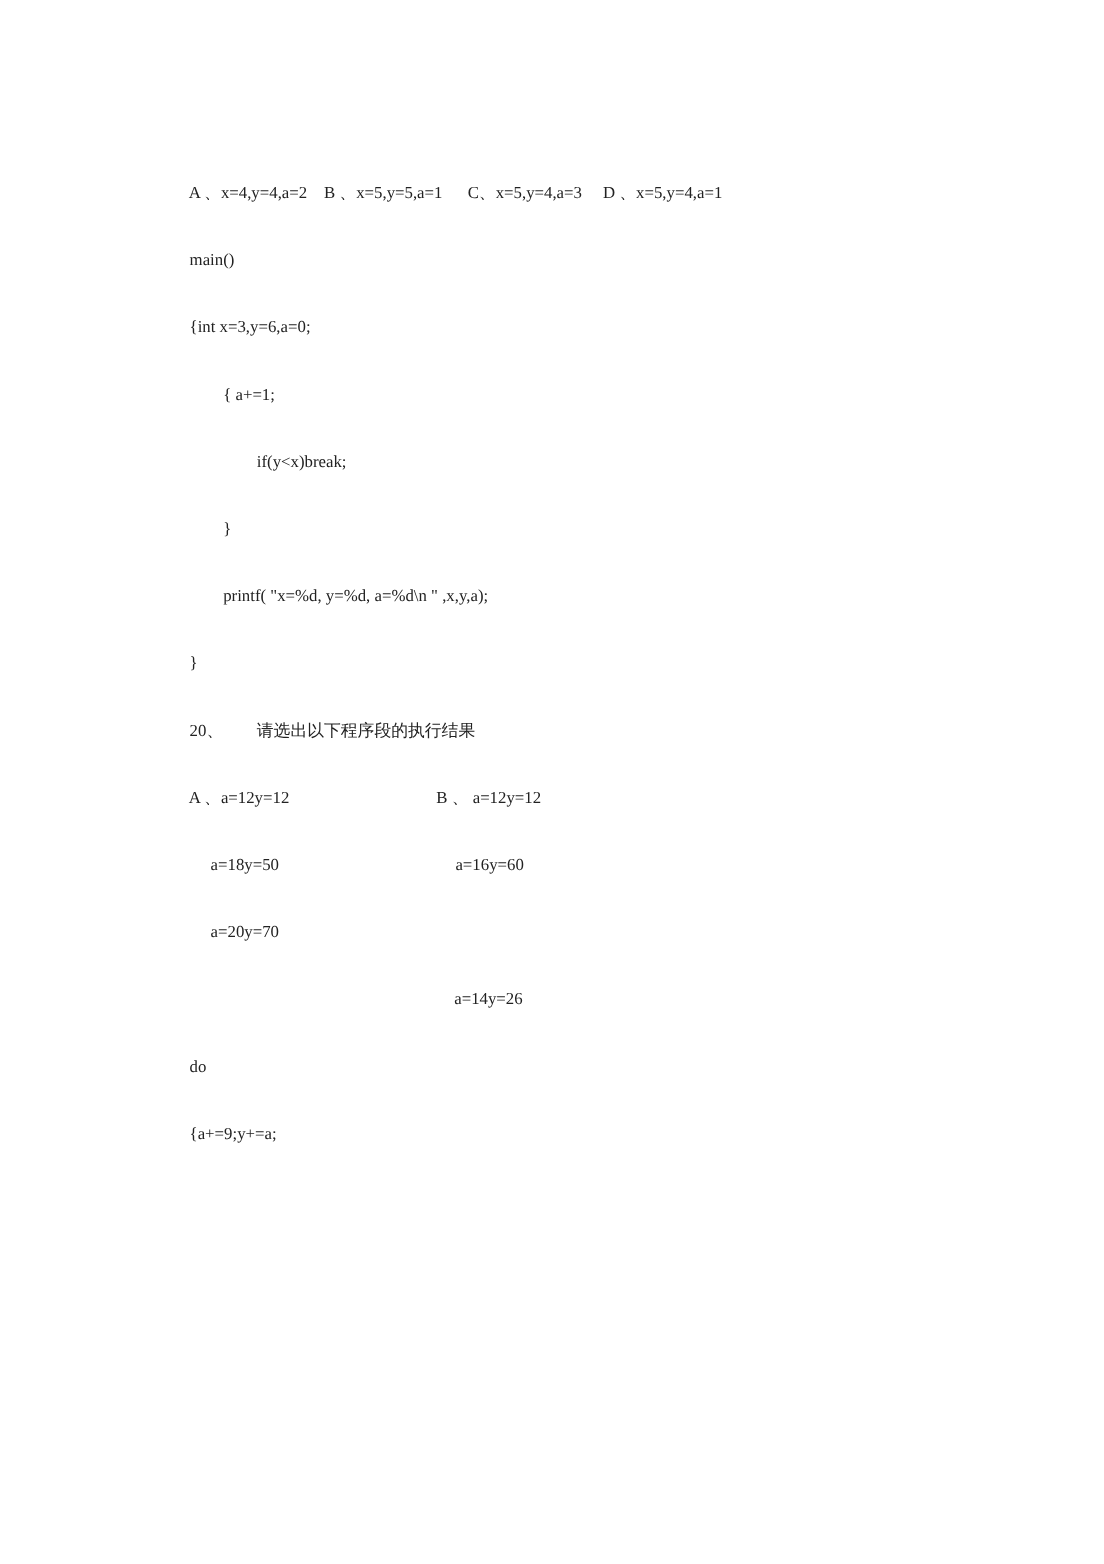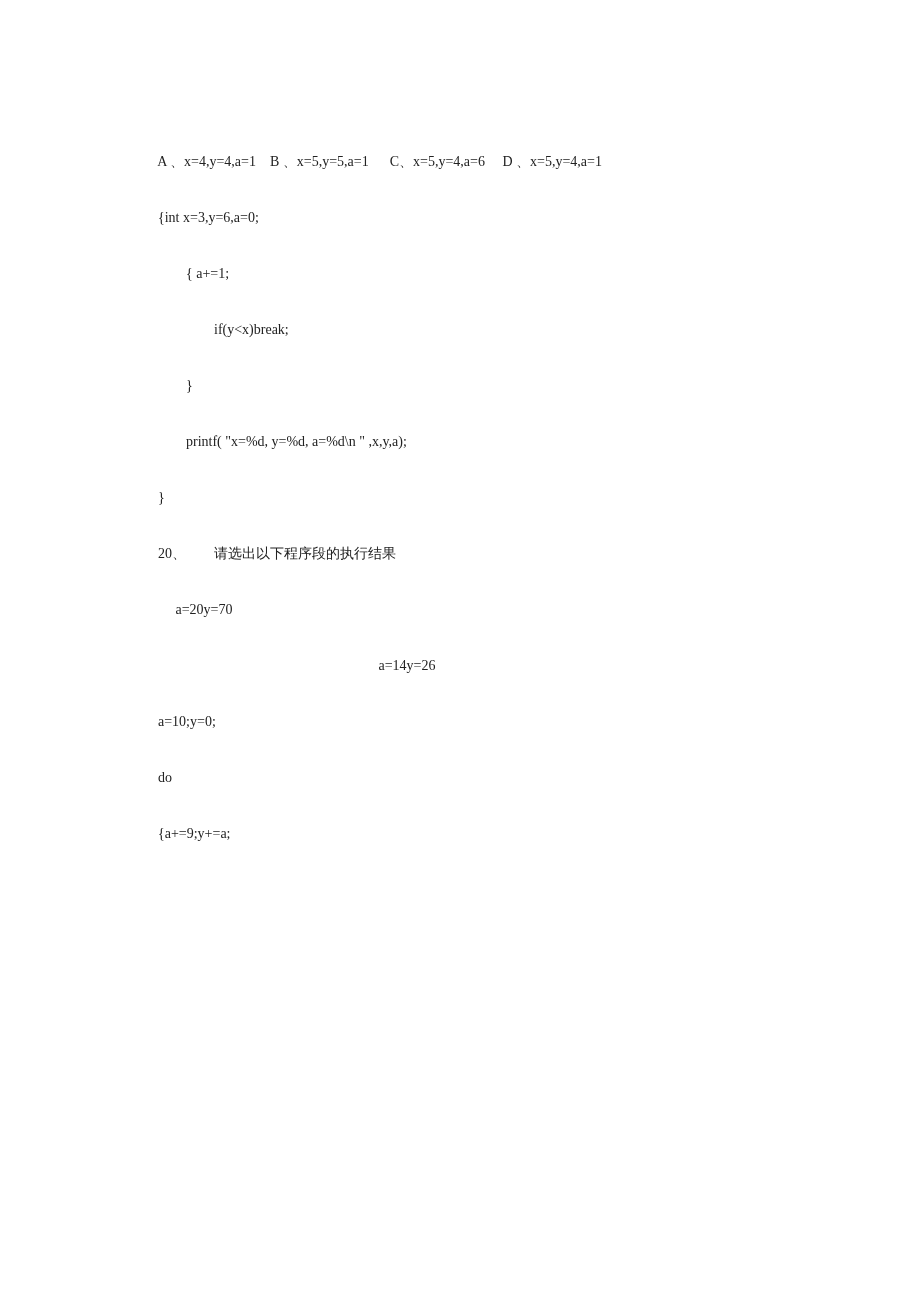--- a/index.html
+++ b/index.html
@@ -14,31 +14,33 @@
     font-size: 14px;
     line-height: 2.0;
     color: #222;
     white-space: pre;
   }
 </style>
 </head>
 <body>
 
 <div class="page">
-<div>        A 、x=4,y=4,a=1    B 、x=5,y=5,a=1      C、x=5,y=4,a=6     D 、x=5,y=4,a=1</div>
+<div>        A 、x=4,y=4,a=2    B 、x=5,y=5,a=1      C、x=5,y=4,a=3     D 、x=5,y=4,a=1</div>
+<div>        main()</div>
 <div>        {int x=3,y=6,a=0;</div>
 <div>                { a+=1;</div>
 <div>                        if(y&lt;x)break;</div>
 <div>                }</div>
 <div>                printf( "x=%d, y=%d, a=%d\n " ,x,y,a);</div>
 <div>        }</div>
 <div>        20、        请选出以下程序段的执行结果</div>
+<div>        A 、a=12y=12                                   B 、 a=12y=12</div>
+<div>             a=18y=50                                          a=16y=60</div>
 <div>             a=20y=70</div>
 <div>                                                                       a=14y=26</div>
-<div>        a=10;y=0;</div>
 <div>        do</div>
 <div>        {a+=9;y+=a;</div>
 
 
 
 
 
 
 
 

